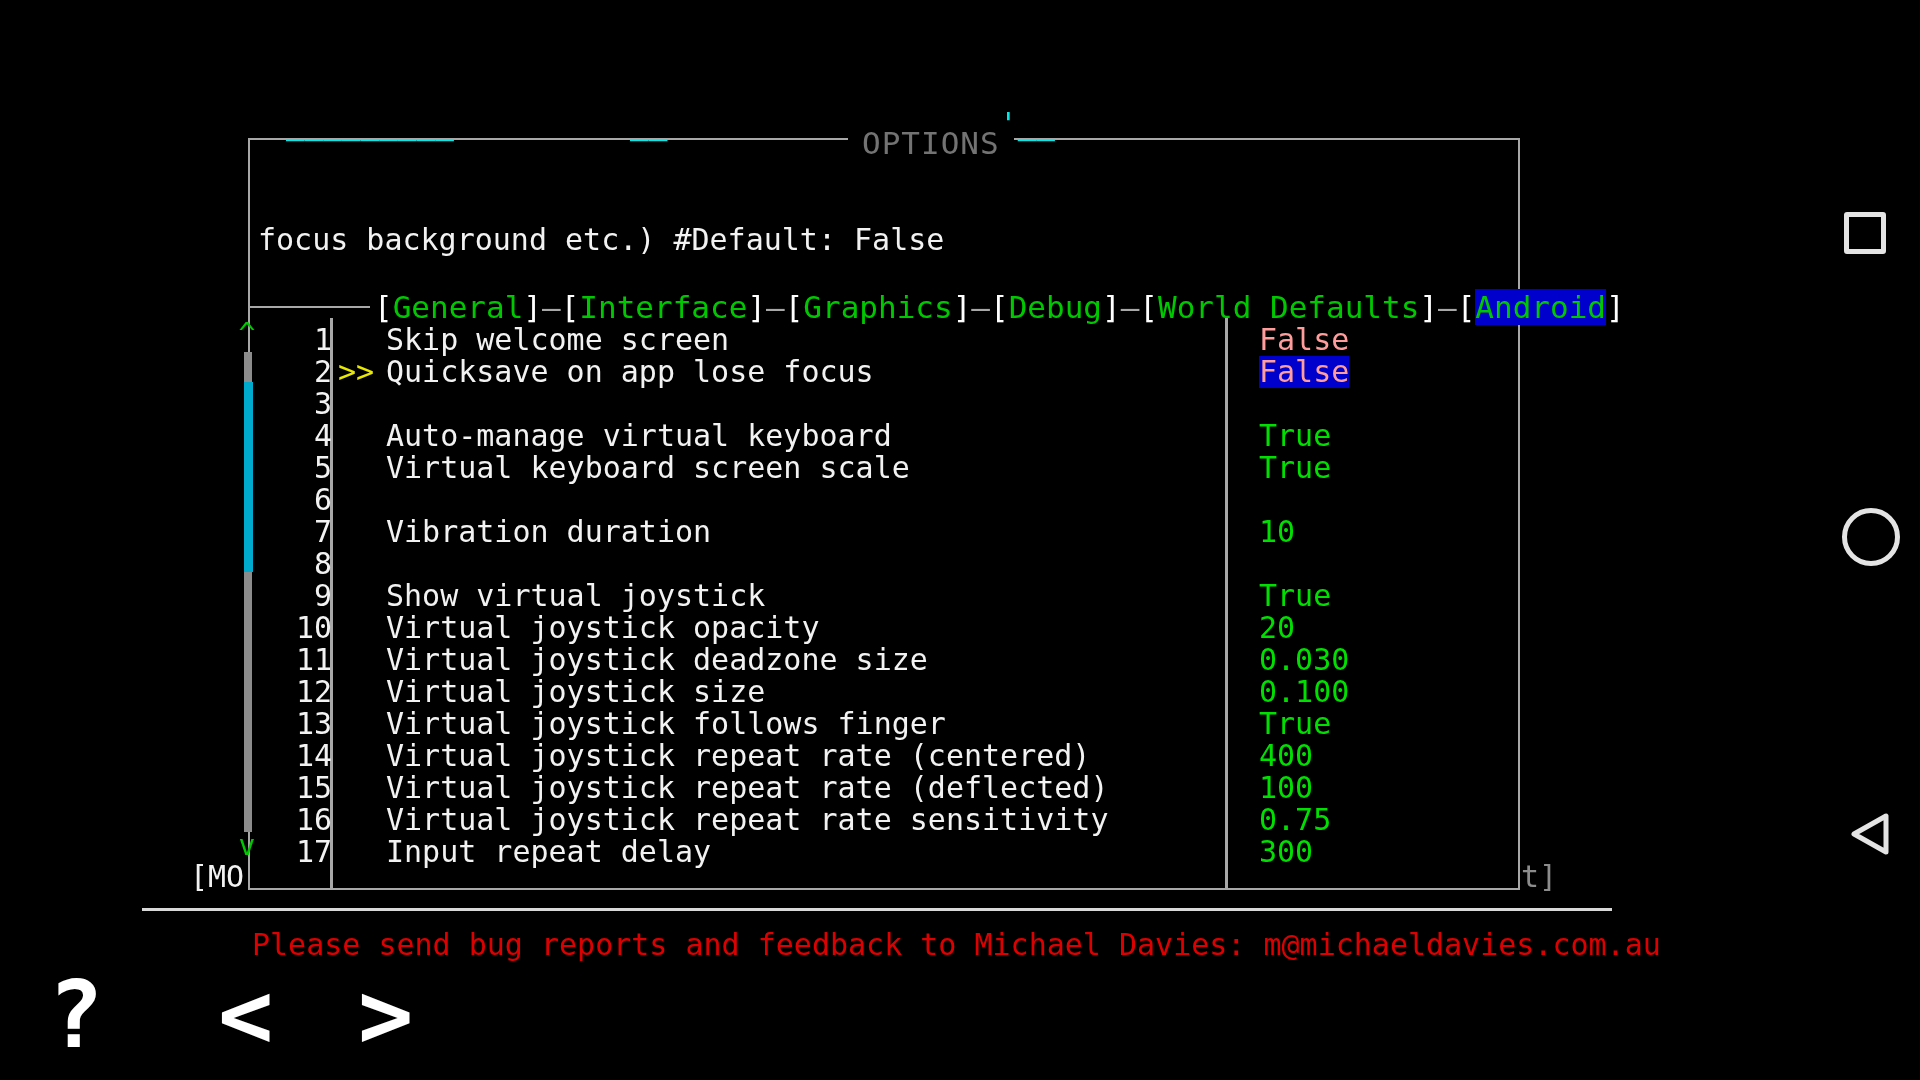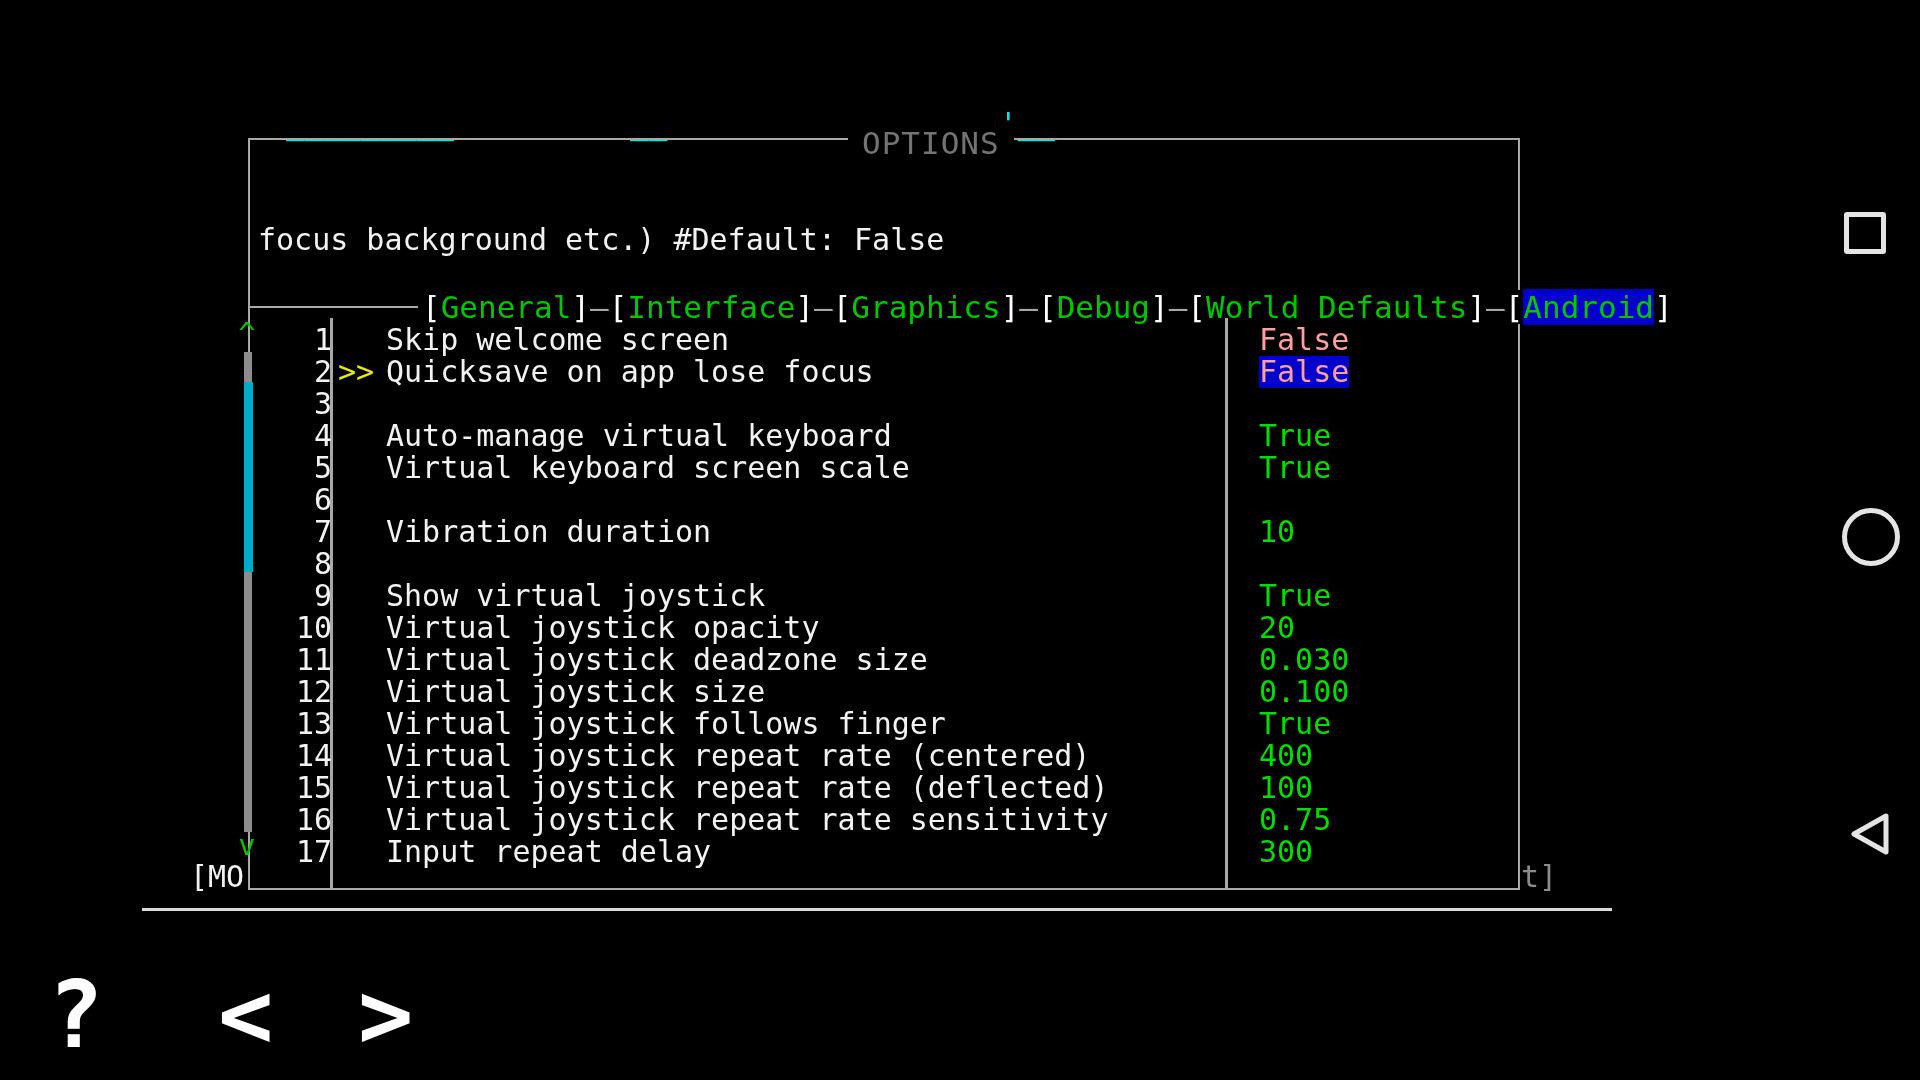--- a/index.html
+++ b/index.html
@@ -90,21 +90,20 @@
     position: absolute;
     left: 370px;
     top: 290px;
     height: 34px;
     font-size: 31px;
     line-height: 34px;
     background: #000000;
     padding: 0 4px;
     display: flex;
     align-items: center;
-    margin-left: 48px;
   }
   .tab-bracket { color: #ffffff; }
   .tab-label   { color: #00c800; }
   .tab-sep     { color: #a8a8a8; }
   .tab.active .tab-label { background: #0000cc; }
   .tab { display: inline-block; }
 
   
   #scroll-col {
     position: absolute;
@@ -323,20 +322,21 @@
   <div id="vrule-left"></div>
   <div id="vrule-right"></div>
   <div id="hrule-bottom"></div>
 
   <div id="rows" class="mono"><div class="row"><span class="lineno">1</span><span class="cursor"></span><span class="label">Skip welcome screen</span><span class="value bool-false">False</span></div><div class="row selected"><span class="lineno">2</span><span class="cursor">&gt;&gt;</span><span class="label">Quicksave on app lose focus</span><span class="value bool-false">False</span></div><div class="row"><span class="lineno">3</span><span class="cursor"></span><span class="label"></span><span class="value num"></span></div><div class="row"><span class="lineno">4</span><span class="cursor"></span><span class="label">Auto-manage virtual keyboard</span><span class="value bool-true">True</span></div><div class="row"><span class="lineno">5</span><span class="cursor"></span><span class="label">Virtual keyboard screen scale</span><span class="value bool-true">True</span></div><div class="row"><span class="lineno">6</span><span class="cursor"></span><span class="label"></span><span class="value num"></span></div><div class="row"><span class="lineno">7</span><span class="cursor"></span><span class="label">Vibration duration</span><span class="value num">10</span></div><div class="row"><span class="lineno">8</span><span class="cursor"></span><span class="label"></span><span class="value num"></span></div><div class="row"><span class="lineno">9</span><span class="cursor"></span><span class="label">Show virtual joystick</span><span class="value bool-true">True</span></div><div class="row"><span class="lineno">10</span><span class="cursor"></span><span class="label">Virtual joystick opacity</span><span class="value num">20</span></div><div class="row"><span class="lineno">11</span><span class="cursor"></span><span class="label">Virtual joystick deadzone size</span><span class="value num">0.030</span></div><div class="row"><span class="lineno">12</span><span class="cursor"></span><span class="label">Virtual joystick size</span><span class="value num">0.100</span></div><div class="row"><span class="lineno">13</span><span class="cursor"></span><span class="label">Virtual joystick follows finger</span><span class="value bool-true">True</span></div><div class="row"><span class="lineno">14</span><span class="cursor"></span><span class="label">Virtual joystick repeat rate (centered)</span><span class="value num">400</span></div><div class="row"><span class="lineno">15</span><span class="cursor"></span><span class="label">Virtual joystick repeat rate (deflected)</span><span class="value num">100</span></div><div class="row"><span class="lineno">16</span><span class="cursor"></span><span class="label">Virtual joystick repeat rate sensitivity</span><span class="value num">0.75</span></div><div class="row"><span class="lineno">17</span><span class="cursor"></span><span class="label">Input repeat delay</span><span class="value num">300</span></div></div>
 
   <div id="corner-left" class="mono">[MO</div>
   <div id="corner-right" class="mono">t]</div>
 
   <div id="footer-rule"></div>
+  <div id="footer-text" class="mono">Please send bug reports and feedback to Michael Davies: m@michaeldavies.com.au</div>
 
   <div class="glyph-btn mono" id="glyph-help">?</div>
   <div class="glyph-btn mono" id="glyph-prev">&lt;</div>
   <div class="glyph-btn mono" id="glyph-next">&gt;</div>
 
   <div id="android-nav">
     <div id="nav-recents"></div>
     <div id="nav-home"></div>
     <div id="nav-back">
       <svg width="56" height="56" viewBox="0 0 56 56">

